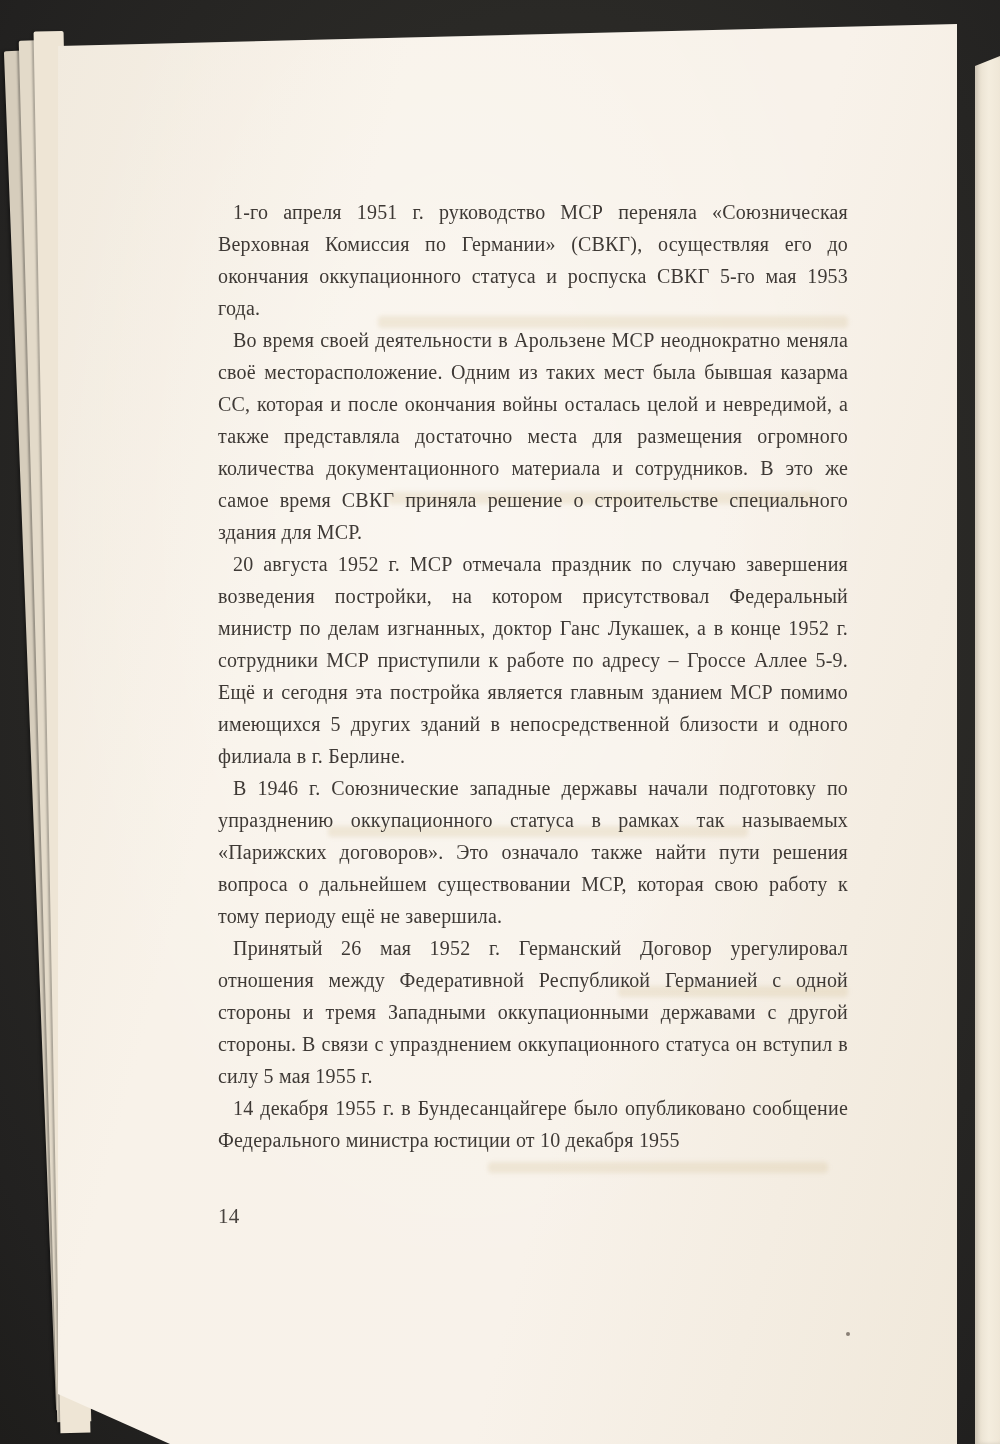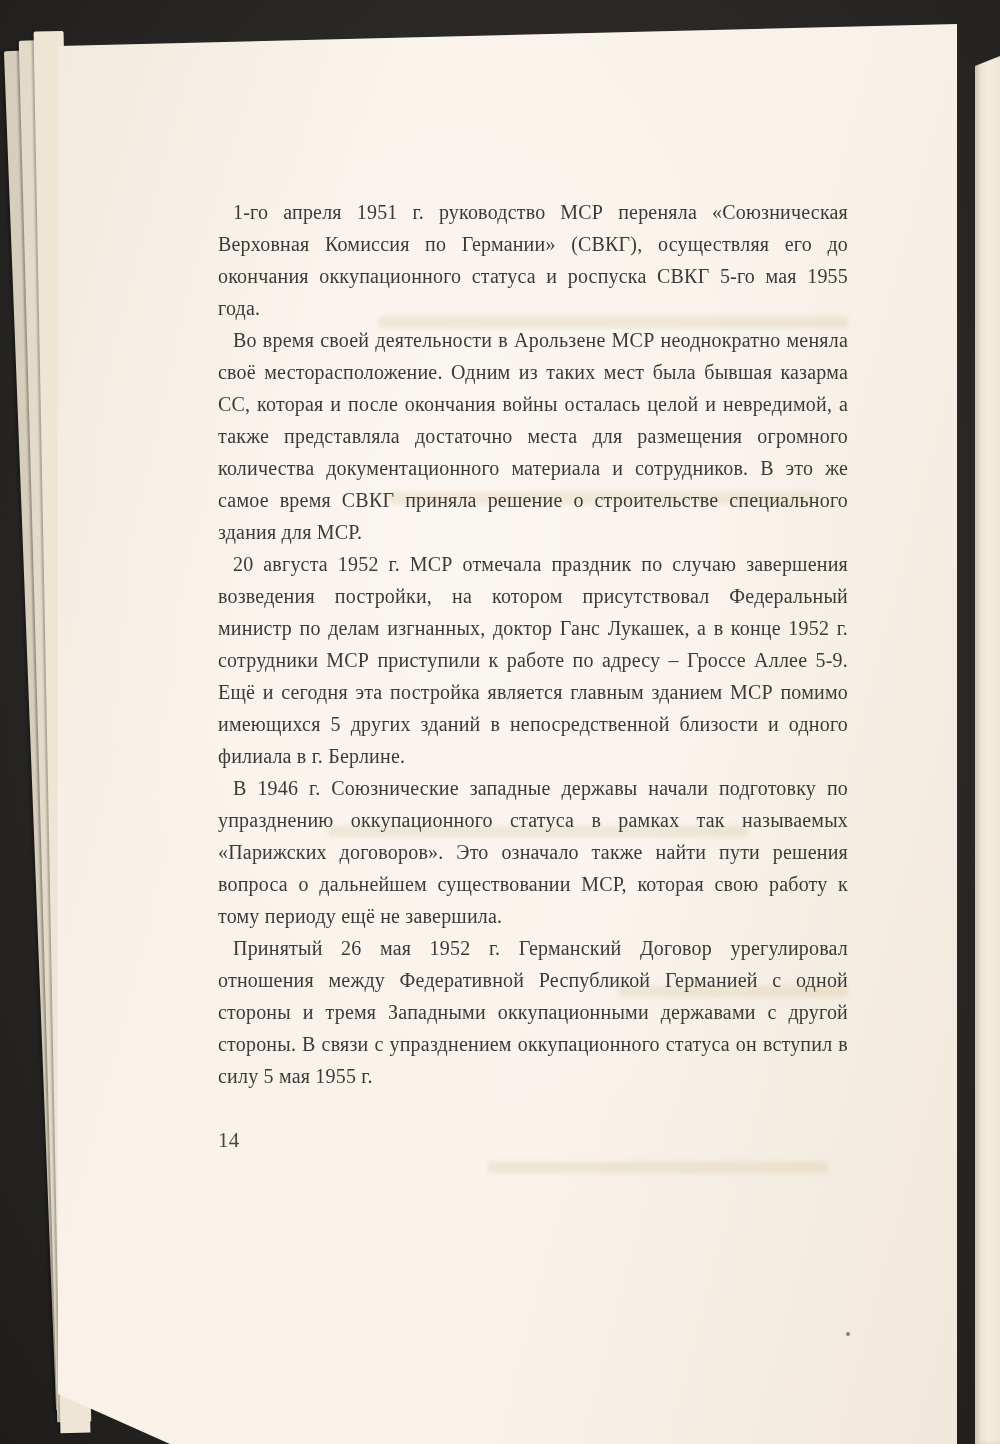--- a/index.html
+++ b/index.html
@@ -86,21 +86,21 @@
     text-align: justify;
     letter-spacing: 0.2px;
   }
 
   .text-block p {
     text-indent: 15px;
     margin: 0;
   }
 
   .page-number {
-    margin-top: 32px;
+    margin-top: 44px;
     font-size: 21px;
     text-align: left;
     text-indent: 0;
     color: #494440;
   }
 
   
   .next-page-edge {
     position: absolute;
     right: 0; top: 56px;
@@ -121,25 +121,26 @@
 
   <div class="page">
 
     <div class="bleed bleed-1"></div>
     <div class="bleed bleed-2"></div>
     <div class="bleed bleed-3"></div>
     <div class="bleed bleed-4"></div>
     <div class="bleed bleed-5"></div>
 
     <div class="text-block">
-      <p>1-го апреля 1951 г. руководство МСР переняла «Союзническая Верховная Комиссия по Германии» (СВКГ), осуществляя его до окончания оккупационного статуса и роспуска СВКГ 5-го мая 1955 года.</p>
+      <p>1-го апреля 1951 г. руководство МСР переняла «Союзническая Верховная Комиссия по Германии» (СВКГ), осуществляя его до окончания оккупационного статуса и роспуска СВКГ 5-го мая 1953 года.</p>
       <p>Во время своей деятельности в Арользене МСР неоднократно меняла своё месторасположение. Одним из таких мест была бывшая казарма СС, которая и после окончания войны осталась целой и невредимой, а также представляла достаточно места для размещения огромного количества документационного материала и сотрудников. В это же самое время СВКГ приняла решение о строительстве специального здания для МСР.</p>
       <p>20 августа 1952 г. МСР отмечала праздник по случаю завершения возведения постройки, на котором присутствовал Федеральный министр по делам изгнанных, доктор Ганс Лукашек, а в конце 1952 г. сотрудники МСР приступили к работе по адресу – Гроссе Аллее 5-9. Ещё и сегодня эта постройка является главным зданием МСР помимо имеющихся 5 других зданий в непосредственной близости и одного филиала в г. Берлине.</p>
       <p>В 1946 г. Союзнические западные державы начали подготовку по упразднению оккупационного статуса в рамках так называемых «Парижских договоров». Это означало также найти пути решения вопроса о дальнейшем существовании МСР, которая свою работу к тому периоду ещё не завершила.</p>
       <p>Принятый 26 мая 1952 г. Германский Договор урегулировал отношения между Федеративной Республикой Германией с одной стороны и тремя Западными оккупационными державами с другой стороны. В связи с упразднением оккупационного статуса он вступил в силу 5 мая 1955 г.</p>
+      <p>14 декабря 1955 г. в Бундесанцайгере было опубликовано сообщение Федерального министра юстиции от 10 декабря 1955</p>
       <div class="page-number">14</div>
     </div>
 
     <div class="speck"></div>
   </div>
 
   <div class="next-page-edge"></div>
 
 </div>
 

